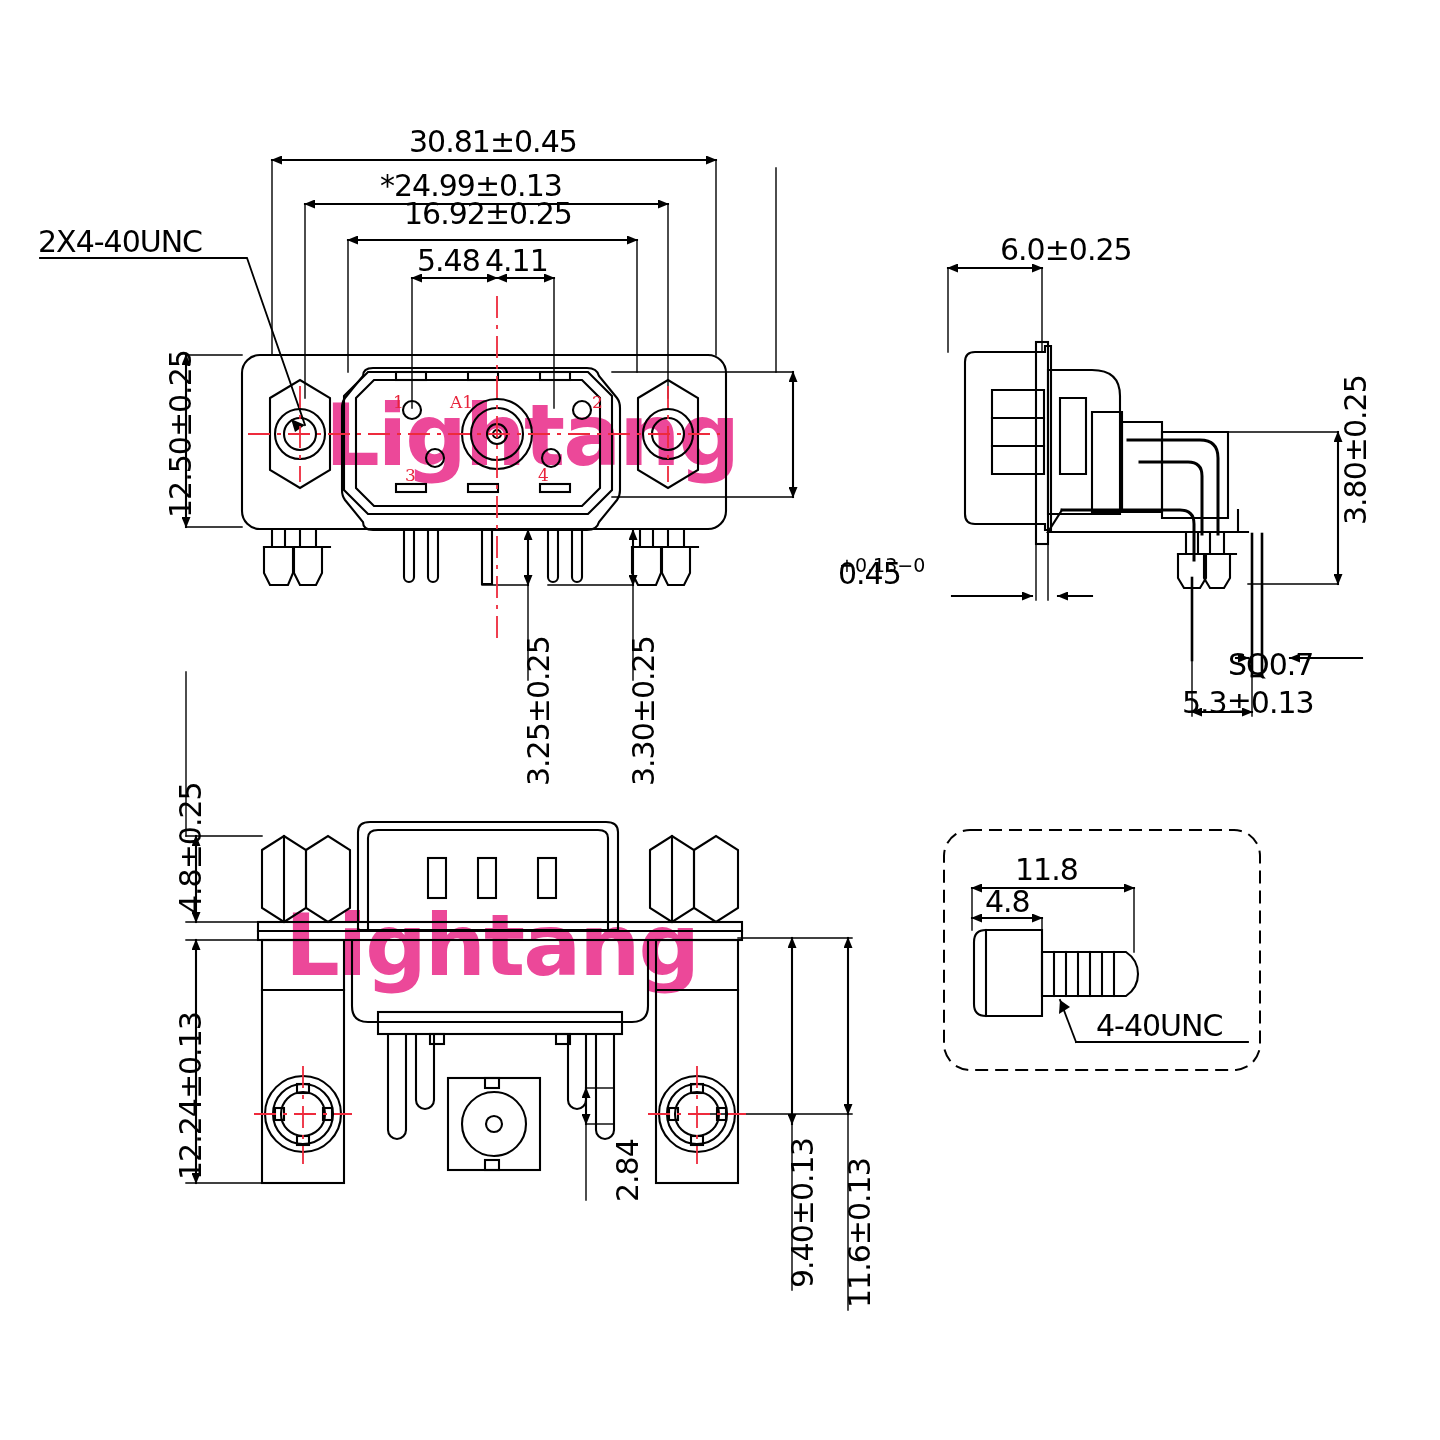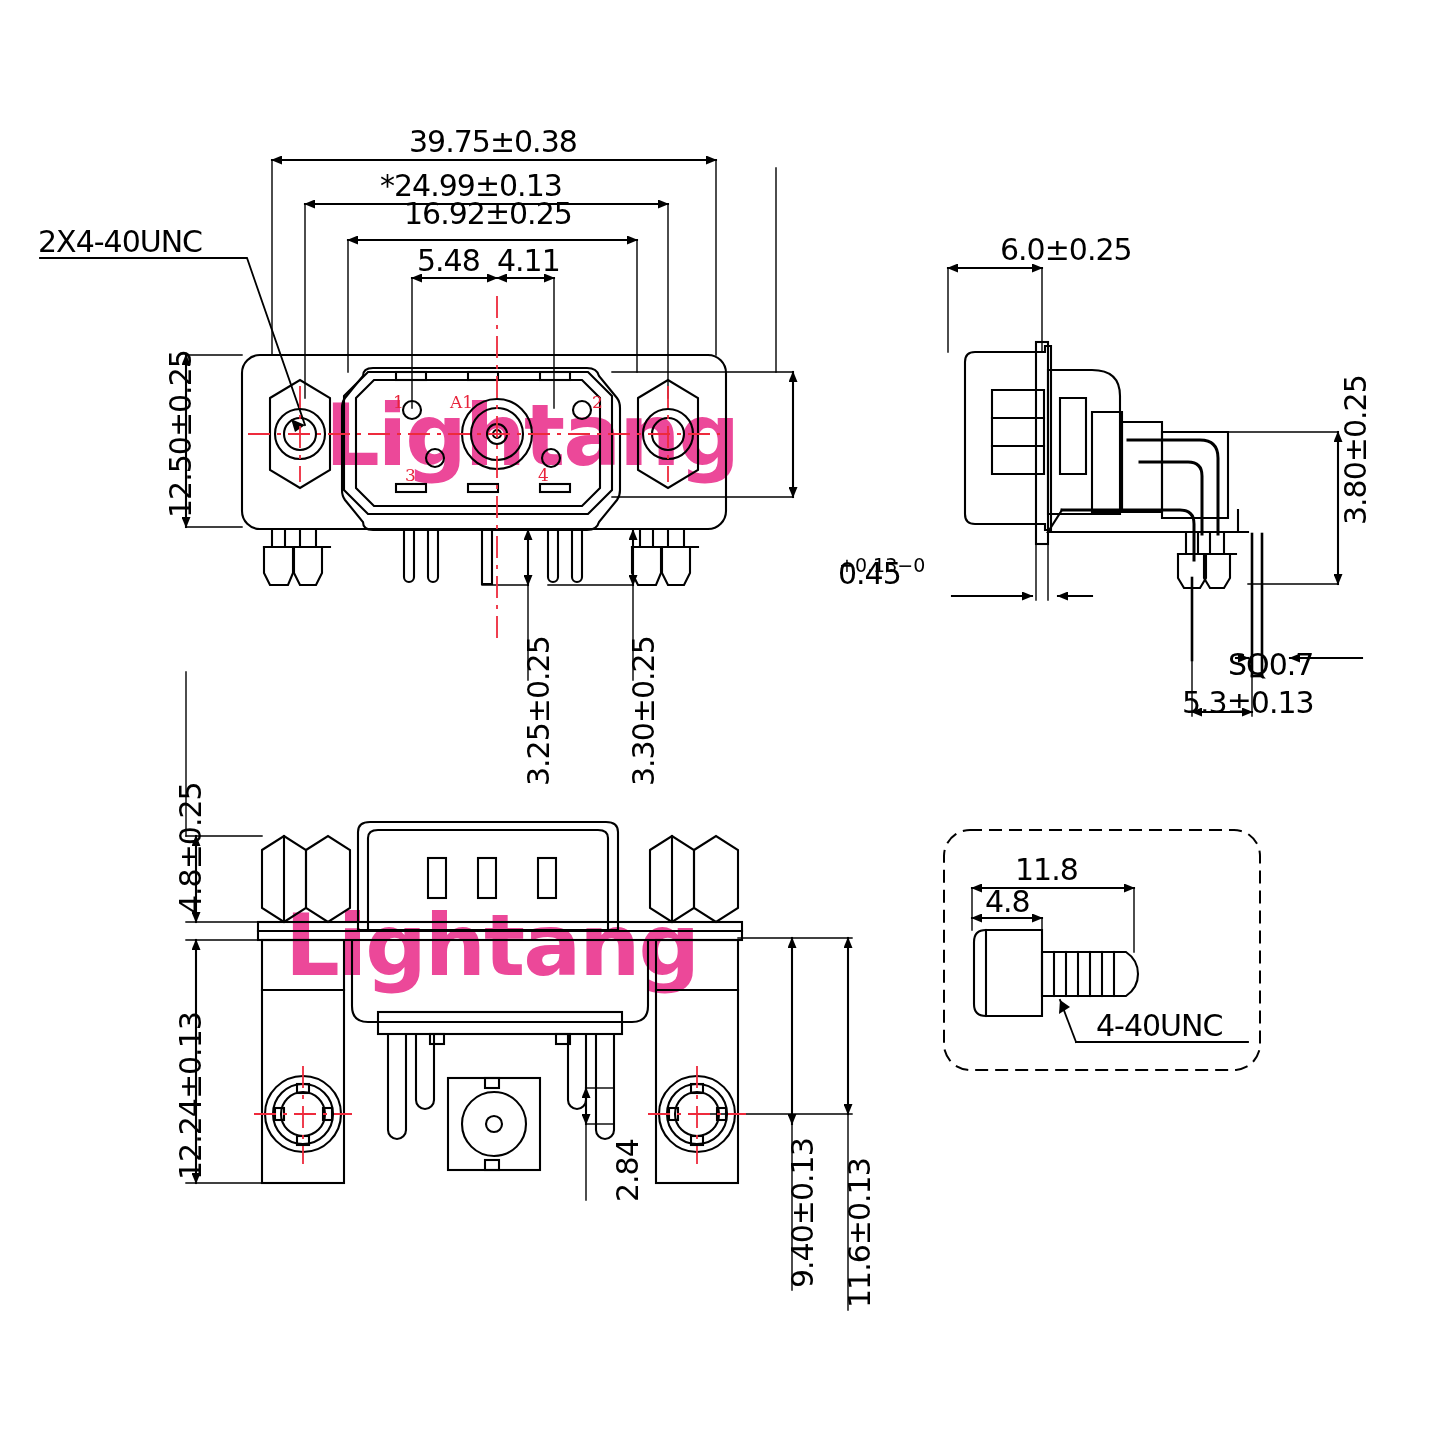--- a/index.html
+++ b/index.html
@@ -286,29 +286,29 @@
       <line x1="668" y1="386" x2="668" y2="482"></line>
       <line x1="254" y1="1114" x2="352" y2="1114"></line>
       <line x1="303" y1="1066" x2="303" y2="1164"></line>
       <line x1="648" y1="1114" x2="746" y2="1114"></line>
       <line x1="697" y1="1066" x2="697" y2="1164"></line>
     </g>
   </svg>
 
   <div class="lbl" style="left:38px;top:224px;">2X4-40UNC</div>
 
-  <div class="lbl" style="left:409px;top:124px;">39.75±0.38</div>
+  <div class="lbl" style="left:409px;top:124px;">30.81±0.45</div>
 
   <div class="lbl" style="left:380px;top:168px;">*24.99±0.13</div>
 
   <div class="lbl" style="left:404px;top:196px;">16.92±0.25</div>
 
   <div class="lbl" style="left:417px;top:243px;">5.48</div>
 
-  <div class="lbl" style="left:497px;top:243px;">4.11</div>
+  <div class="lbl" style="left:485px;top:243px;">4.11</div>
 
   <div class="lbl rot" style="left:163px;top:518px;">12.50±0.25</div>
 
   <div class="lbl rot" style="left:521px;top:786px;">3.25±0.25</div>
 
   <div class="lbl rot" style="left:626px;top:786px;">3.30±0.25</div>
 
   <div class="pinnum" style="left:393px;top:392px;">1</div>
   <div class="pinnum" style="left:592px;top:392px;">2</div>
   <div class="pinnum" style="left:405px;top:465px;">3</div>

